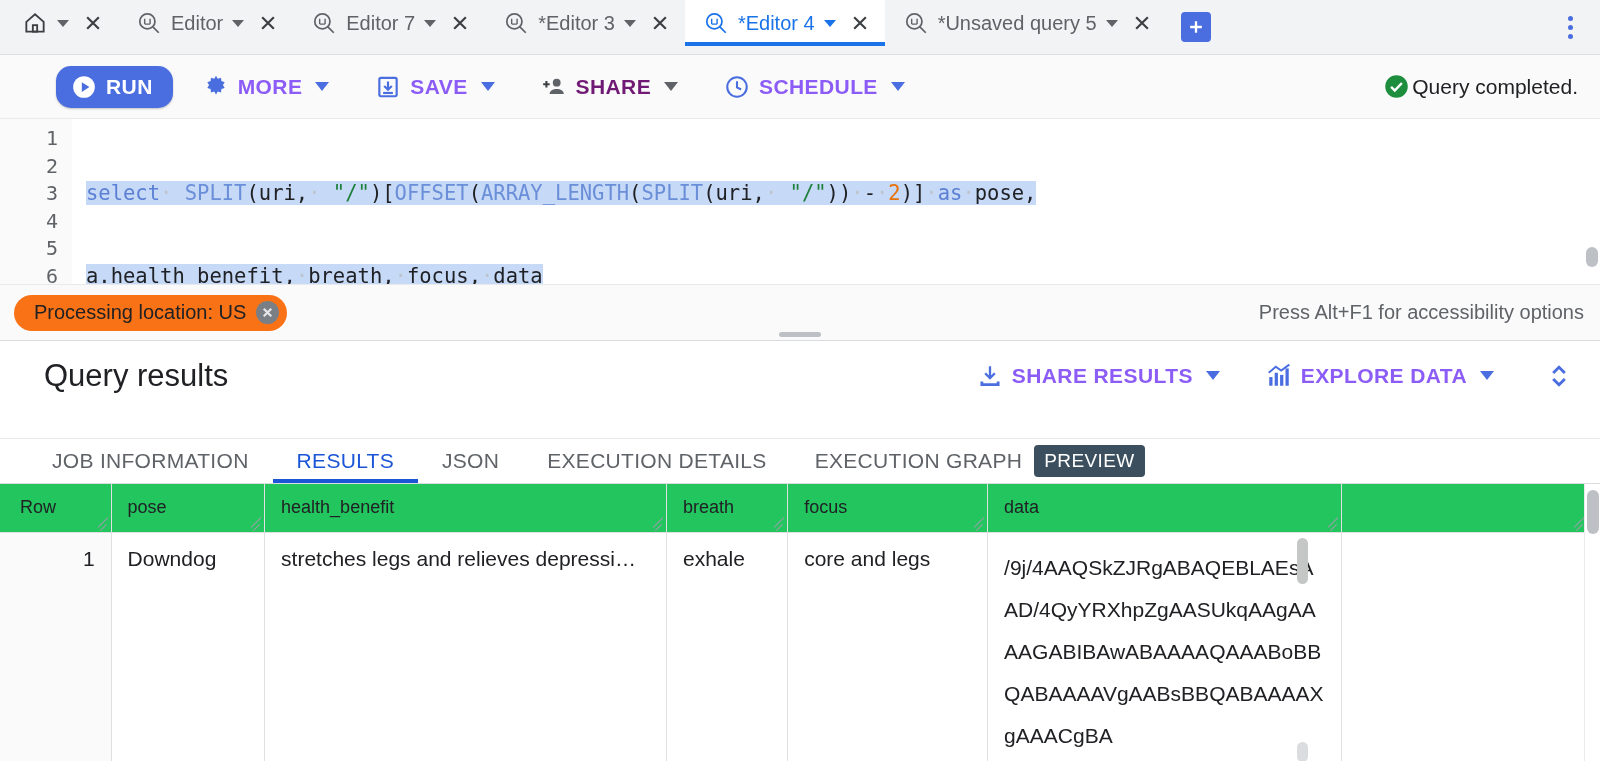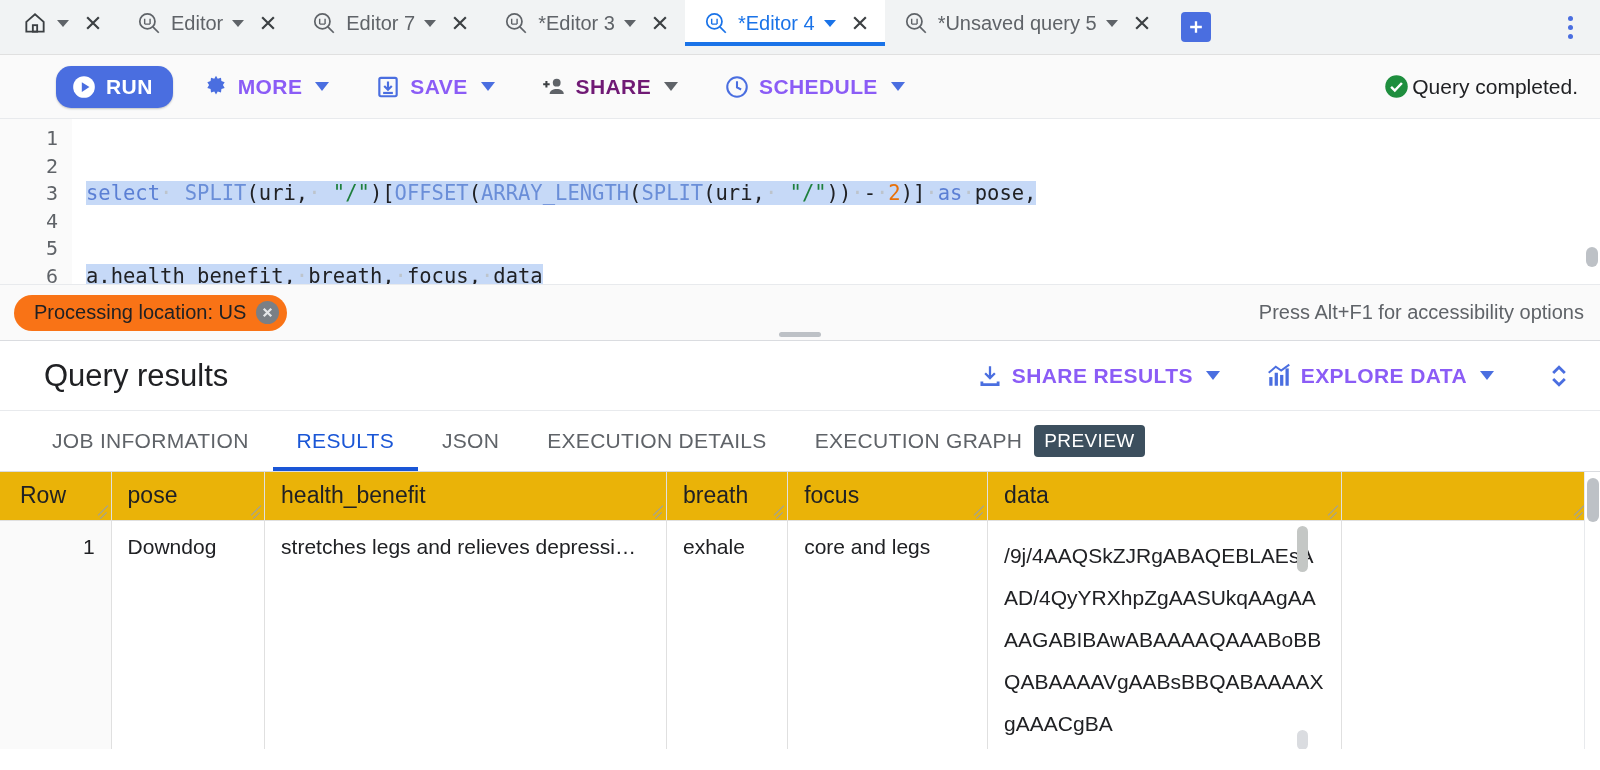--- a/index.html
+++ b/index.html
@@ -249,27 +249,28 @@
     display: flex; align-items: center; justify-content: center;
     color: #4a6ee0;
     margin-left: 26px;
     cursor: pointer;
     flex: none;
   }
   .expand-btn svg { width: 28px; height: 28px; display: block; }
 
   
   .rtabs {
-    height: 62px;
+    height: 46px;
     display: flex;
     align-items: stretch;
     border-top: 1px solid #e8eaed;
     border-bottom: 1px solid #dadce0;
     padding-left: 28px;
     background: #fff;
+    margin-top: 28px;
   }
   .rtab {
     display: flex; align-items: center; gap: 12px;
     padding: 0 24px;
     font-size: 21px;
     color: #5f6368;
     letter-spacing: .3px;
     cursor: pointer;
     position: relative;
     white-space: nowrap;
@@ -295,26 +296,26 @@
     height: 277px;
     overflow: hidden;
     background: #fff;
   }
   table.grid {
     border-collapse: collapse;
     table-layout: fixed;
     width: 1588px;
   }
   table.grid th {
-    background: #eab308;
+    background: #22c55e;
     border-right: 1px solid #e0e0e0;
     border-bottom: 1px solid #e0e0e0;
     height: 48px;
     font-weight: normal;
-    font-size: 23px;
+    font-size: 18px;
     color: #202124;
     text-align: left;
     padding: 0 16px;
     position: relative;
   }
   table.grid th.num-h { text-align: left; padding-left: 20px; }
   .grip {
     position: absolute; right: 2px; bottom: 1px;
     width: 14px; height: 14px;
     cursor: nwse-resize;

